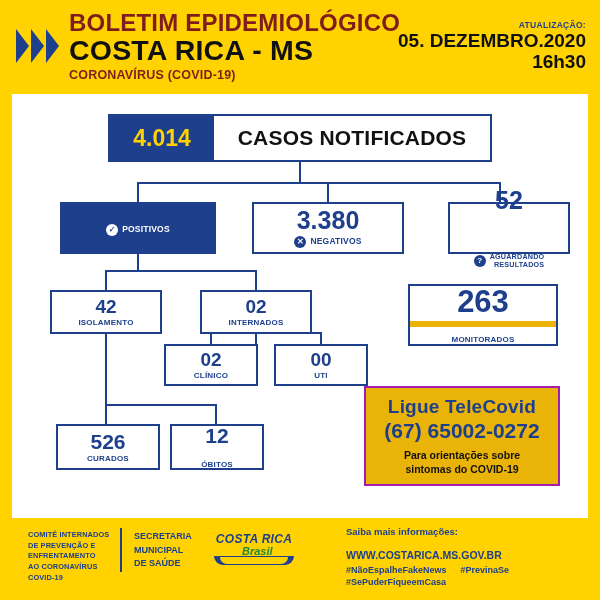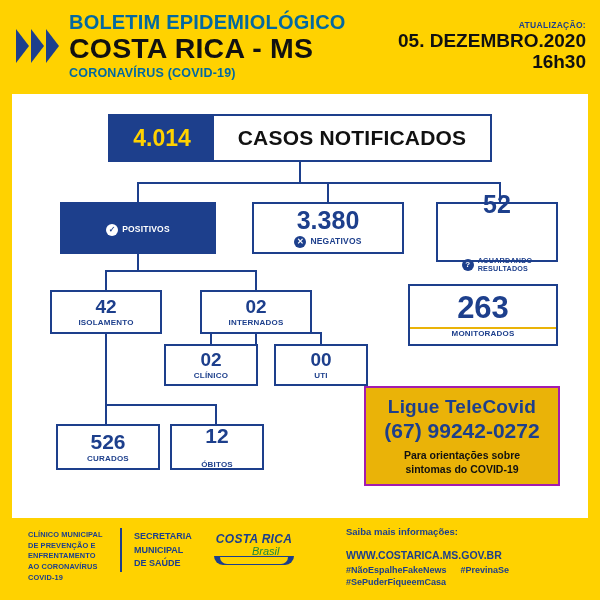--- a/index.html
+++ b/index.html
@@ -21,29 +21,29 @@
     margin-left: 16px; display: flex; align-items: center; gap: 2px;
   }
   .chev {
     width: 0; height: 0;
     border-top: 17px solid transparent;
     border-bottom: 17px solid transparent;
     border-left: 13px solid #1d3f8c;
   }
   .title-block { margin-left: 10px; }
   .t1 {
-    font-size: 20px; font-weight: bold; color: #0369a1;
+    font-size: 24px; font-weight: bold; color: #7f1d1d;
     letter-spacing: .2px; line-height: 1.05;
   }
   .t2 {
     font-size: 28.5px; font-weight: bold; color: #111;
     letter-spacing: .2px; line-height: 1.05; margin-top: 1px;
   }
   .t3 {
-    font-size: 12.5px; font-weight: bold; color: #0369a1;
+    font-size: 12.5px; font-weight: bold; color: #7f1d1d;
     letter-spacing: .2px; margin-top: 2px;
   }
   .date-block {
     position: absolute; right: 14px; top: 20px; text-align: right;
   }
   .d-label {
     font-size: 8.5px; font-weight: bold; color: #1d3f8c; letter-spacing: .3px;
   }
   .d-date {
     font-size: 19px; font-weight: bold; color: #111; line-height: 1.15;
@@ -91,24 +91,24 @@
   }
   #positives .num { color: #ffd200; font-size: 30px; }
   #positives .row { display: flex; align-items: center; gap: 4px; margin-top: 3px; }
   #positives .lbl { color: #fff; font-size: 8.5px; }
 
   #negatives { left: 240px; top: 108px; width: 152px; height: 52px; }
   #negatives .num { font-size: 25px; }
   #negatives .row { display: flex; align-items: center; gap: 4px; margin-top: 3px; }
   #negatives .lbl { font-size: 8.5px; }
 
-  #awaiting { left: 424px; top: 108px; width: 122px; height: 60px; gap: 38px; }
+  #awaiting { left: 436px; top: 108px; width: 122px; height: 52px; gap: 38px; }
   #awaiting .num { font-size: 25px; }
   #awaiting .row { display: flex; align-items: center; gap: 4px; margin-top: 2px; }
-  #awaiting .lbl { font-size: 7.2px; text-align: left; }
+  #awaiting .lbl { font-size: 7.2px; text-align: right; }
 
   .icon-circle {
     width: 12px; height: 12px; border-radius: 50%;
     display: inline-flex; align-items: center; justify-content: center;
     font-size: 8px; font-weight: bold; line-height: 1;
   }
   .ic-white { background: #fff; color: #1d3f8c; }
   .ic-blue  { background: #1d3f8c; color: #fff; }
 
   #isolation { left: 38px; top: 196px; width: 112px; height: 44px; }
@@ -131,22 +131,22 @@
   #cured .num { font-size: 21px; }
   #cured .lbl { font-size: 8px; margin-top: 3px; }
 
   #deaths { left: 158px; top: 330px; width: 94px; height: 46px; }
   #deaths .num { font-size: 21px; }
   #deaths .lbl { font-size: 8px; margin-top: 15px; }
 
   #monitored { left: 396px; top: 190px; width: 150px; height: 62px; }
   #monitored .num { font-size: 31px; }
   #monitored .lbl {
-    font-size: 8px; margin-top: 4px; border-top: 2px solid #eab308;
-    width: 100%; padding-top: 1px;
+    font-size: 8px; margin-top: 4px; border-top: 6px solid #eab308;
+    width: 100%; padding-top: 9px;
   }
 
   
   .ln { position: absolute; background: #1d3f8c; }
 
   
   #telecovid {
     position: absolute; left: 352px; top: 292px; width: 196px; height: 100px;
     border: 2px solid #a21caf; background: #eab308;
     display: flex; flex-direction: column; align-items: center; justify-content: center;
@@ -169,22 +169,22 @@
   }
   .f-logo {
     position: absolute; left: 212px; top: 12px; width: 84px; height: 36px;
   }
   .f-logo .cr1 {
     position: absolute; left: 0; top: 0; width: 84px;
     color: #1d3f8c; font-size: 12px; font-weight: bold; font-style: italic;
     letter-spacing: .3px; text-align: center;
   }
   .f-logo .cr2 {
-    position: absolute; left: 40px; top: 13px;
-    color: #1d8a3a; font-size: 11px; font-weight: normal; font-style: italic;
+    position: absolute; left: 30px; top: 13px;
+    color: #1d8a3a; font-size: 11px; font-weight: bold; font-style: italic;
   }
   .f-logo .swoosh {
     position: absolute; left: 2px; top: 24px; width: 80px; height: 9px;
     background: #1d3f8c; border-radius: 0 0 40px 40px;
   }
   .f-logo .swoosh2 {
     position: absolute; left: 8px; top: 25px; width: 68px; height: 7px;
     background: #ffd200; border-radius: 0 0 34px 34px;
   }
   .f-right {
@@ -303,32 +303,32 @@
       <div class="lbl">ÓBITOS</div>
     </div>
 
     <div class="box" id="monitored">
       <div class="num">263</div>
       <div class="lbl">MONITORADOS</div>
     </div>
 
     <div id="telecovid">
       <div class="tc1">Ligue TeleCovid</div>
-      <div class="tc2">(67) 99242-0272</div>
+      <div class="tc2">(67) 65002-0272</div>
       <div class="tc3">
         <span>Para orientações sobre</span><br>
         <span>sintomas do COVID-19</span>
       </div>
     </div>
 
   </div>
 
   <div class="footer">
     <div class="f-left">
-      <div>CLÍNICO MUNICIPAL</div>
+      <div>COMITÊ INTERNADOS</div>
       <div>DE PREVENÇÃO E</div>
       <div>ENFRENTAMENTO</div>
       <div>AO CORONAVÍRUS</div>
       <div>COVID-19</div>
     </div>
     <div class="f-div"></div>
     <div class="f-mid">
       <div>SECRETARIA</div>
       <div>MUNICIPAL</div>
       <div>DE SAÚDE</div>

